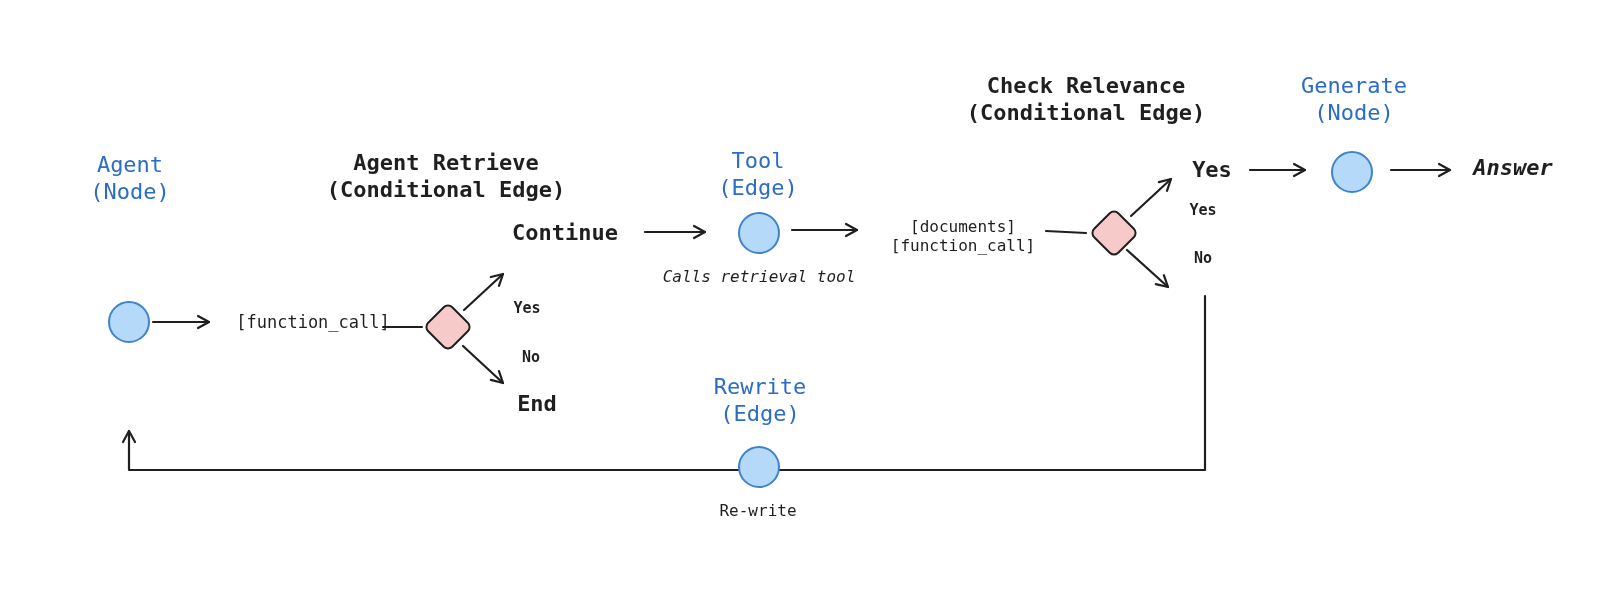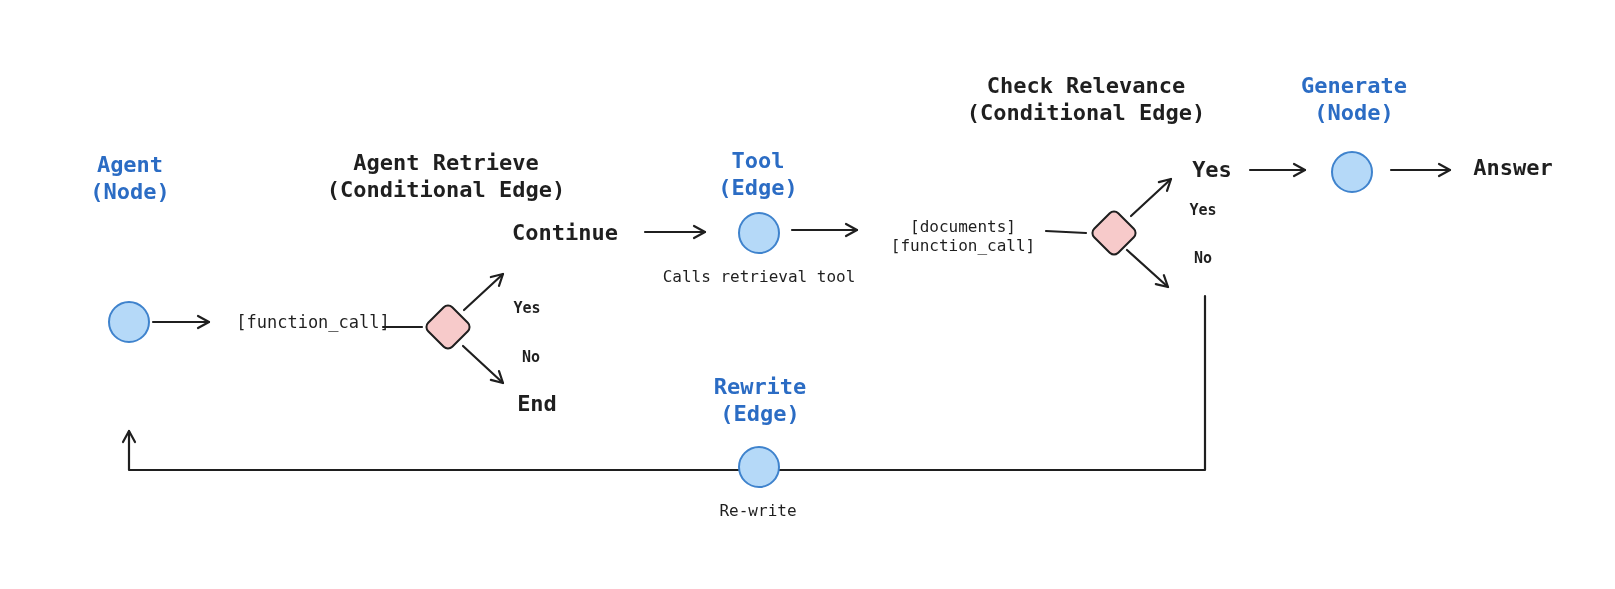--- a/index.html
+++ b/index.html
@@ -37,21 +37,21 @@
     stroke-linejoin: round;
   }
   .t {
     position: absolute;
     transform: translateX(-50%);
     text-align: center;
     white-space: pre-line;
   }
   .node-title {
     font-size: 22px;
-    font-weight: bold;
+    font-weight: normal;
     line-height: 27px;
     color: var(--node-title, #2b6cc4);
   }
   .edge-title {
     font-size: 22px;
     font-weight: bold;
     line-height: 27px;
     color: var(--text, #1f1f1f);
   }
   .big-label {
@@ -132,36 +132,36 @@
 (Conditional Edge)</div>
   <div class="diamond-node" style="left:448px; top:327px;"></div>
   <div class="t small-label" style="left:527px; top:299px;">Yes</div>
   <div class="t small-label" style="left:531px; top:348px;">No</div>
   <div class="t big-label" style="left:565px; top:219px;">Continue</div>
   <div class="t big-label" style="left:537px; top:390px;">End</div>
 
   <div class="t node-title" style="left:758px; top:147px;">Tool
 (Edge)</div>
   <div class="circle-node" style="left:759px; top:233px;"></div>
-  <div class="t caption" style="left:759px; top:266px;">Calls retrieval tool</div>
+  <div class="t caption" style="left:759px; top:266px;font-style:italic;">Calls retrieval tool</div>
 
   <div class="t code-label-sm" style="left:963px; top:217px;">[documents]
 [function_call]</div>
 
   <div class="t edge-title" style="left:1086px; top:72px;">Check Relevance
 (Conditional Edge)</div>
   <div class="diamond-node" style="left:1114px; top:233px;"></div>
   <div class="t big-label" style="left:1212px; top:156px;">Yes</div>
   <div class="t small-label" style="left:1203px; top:201px;">Yes</div>
   <div class="t small-label" style="left:1203px; top:249px;">No</div>
 
   <div class="t node-title" style="left:1354px; top:72px;">Generate
 (Node)</div>
   <div class="circle-node" style="left:1352px; top:172px;"></div>
 
-  <div class="t big-label" style="left:1513px; top:154px;">Answer</div>
+  <div class="t big-label" style="left:1513px; top:154px;font-style:italic;">Answer</div>
 
   <div class="t node-title" style="left:760px; top:373px;">Rewrite
 (Edge)</div>
   <div class="circle-node" style="left:759px; top:467px;"></div>
   <div class="t caption" style="left:758px; top:500px;">Re-write</div>
 
 </div>
 
 </body></html>

